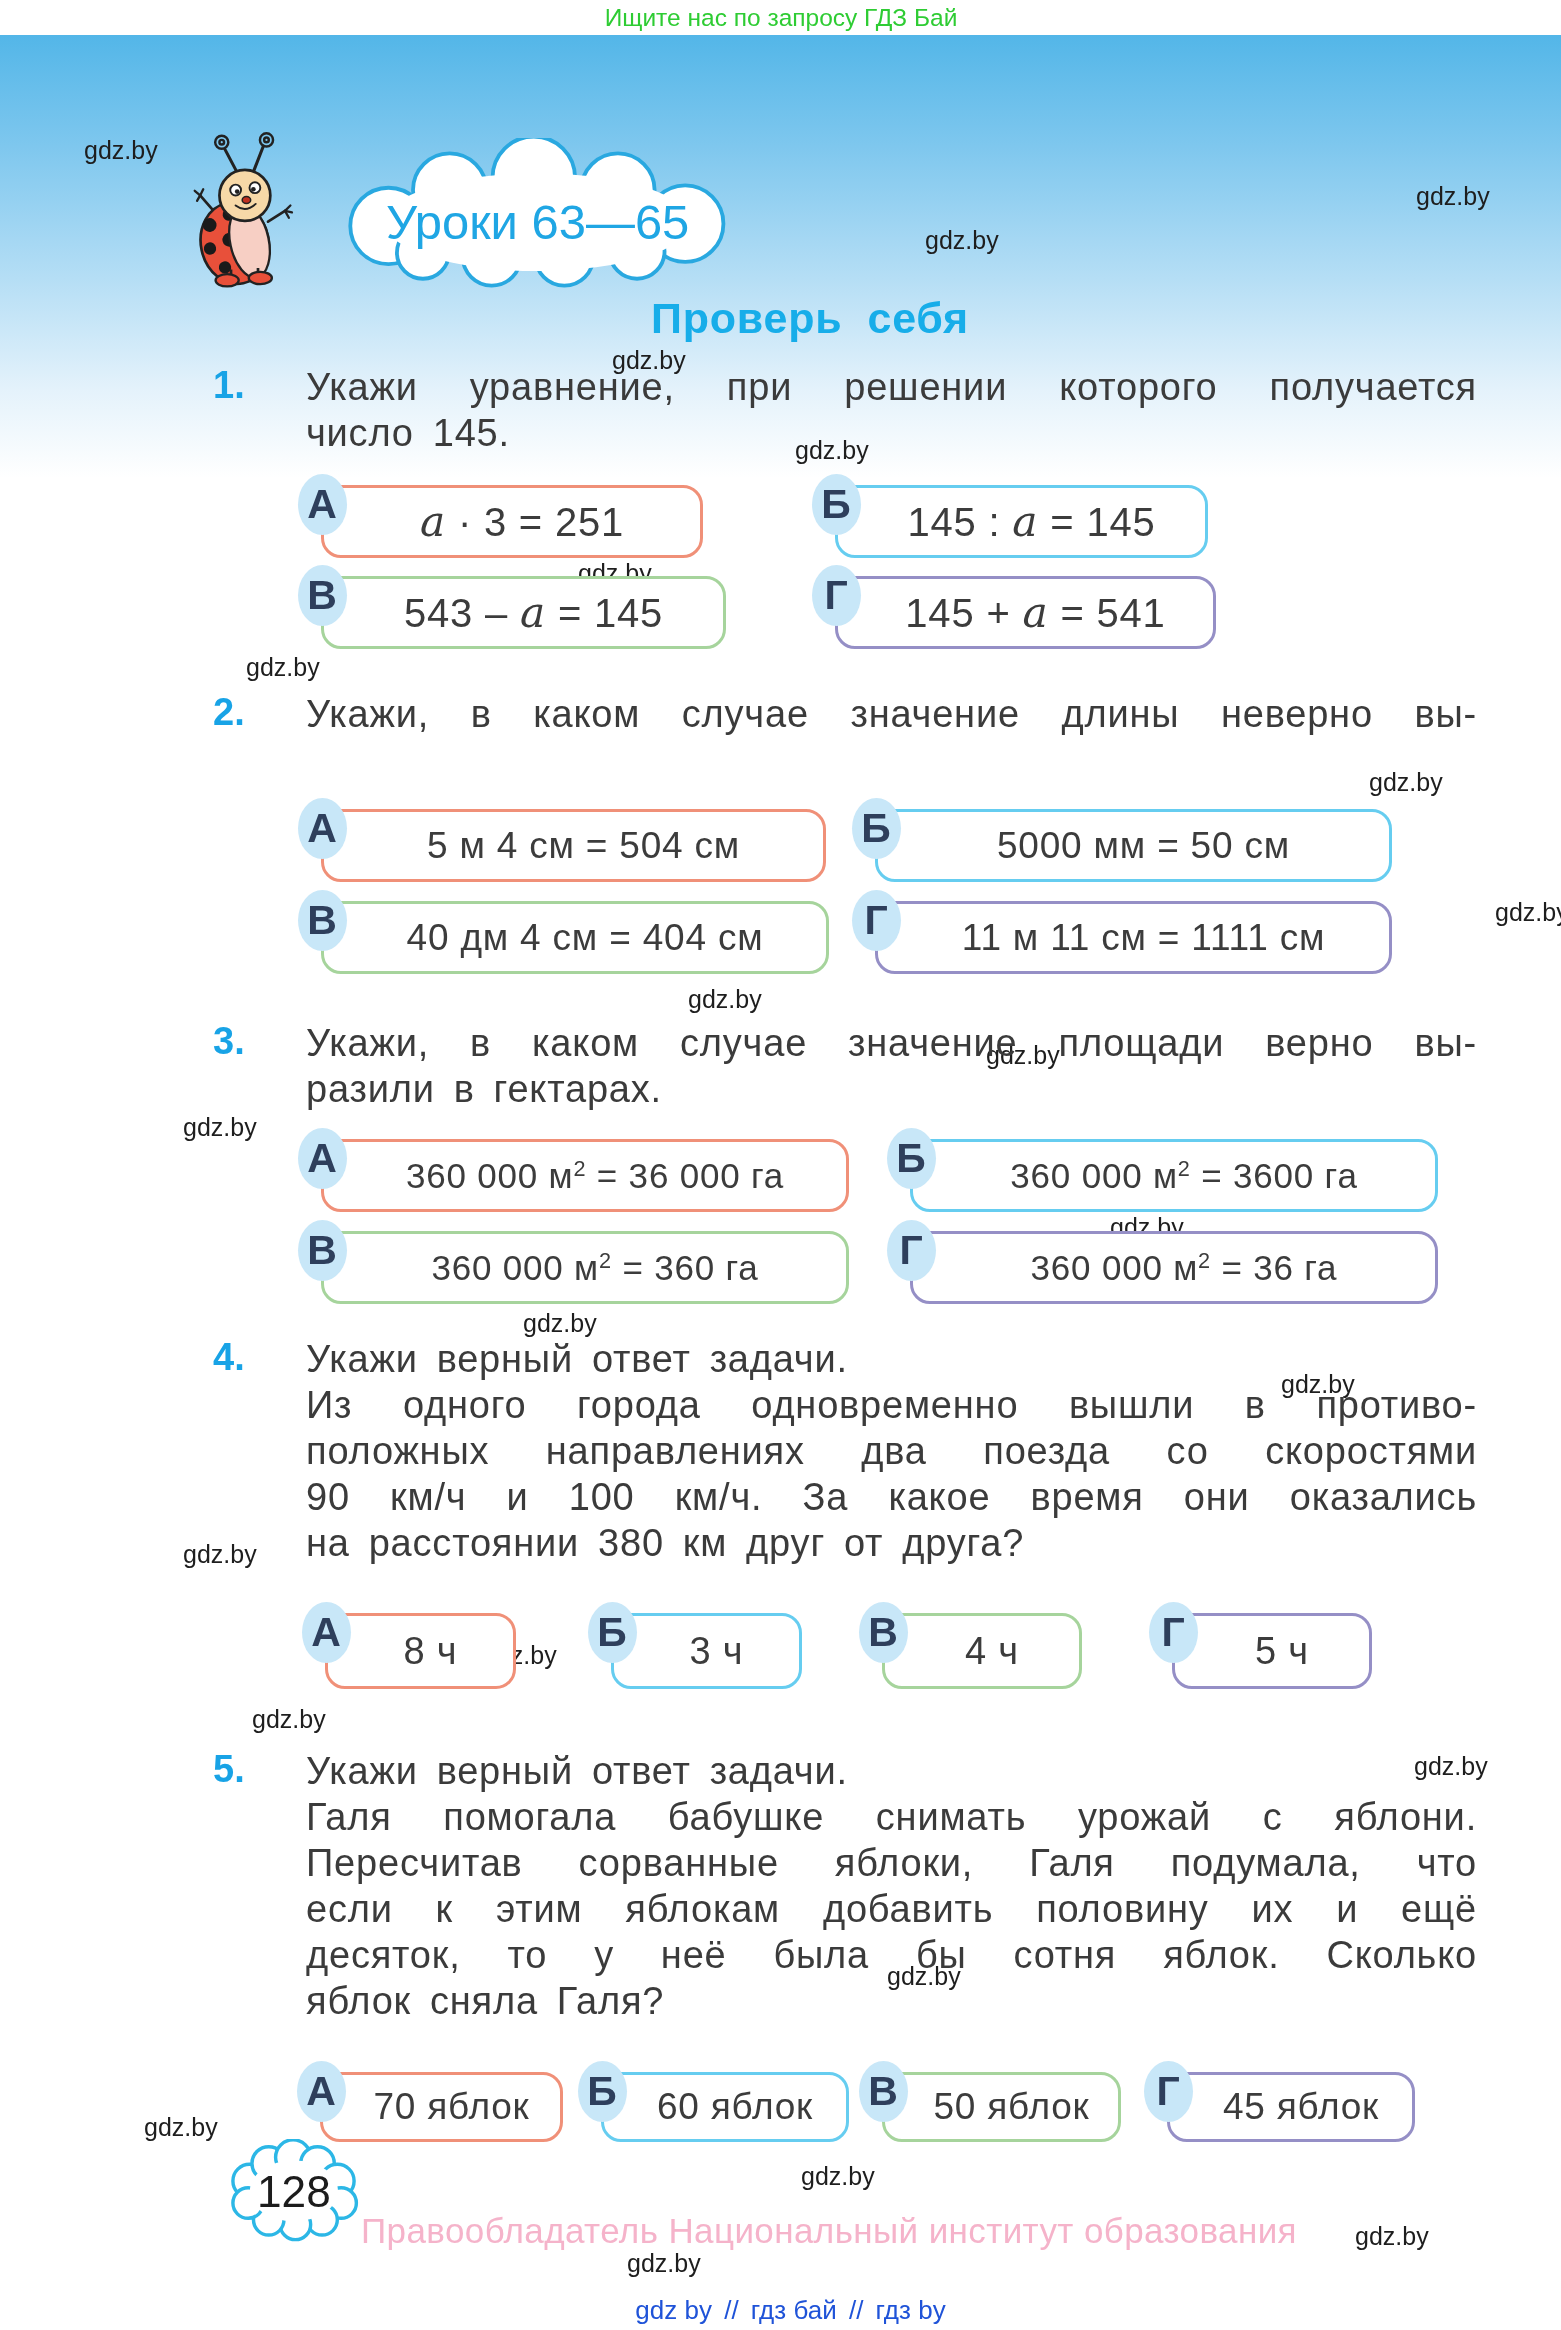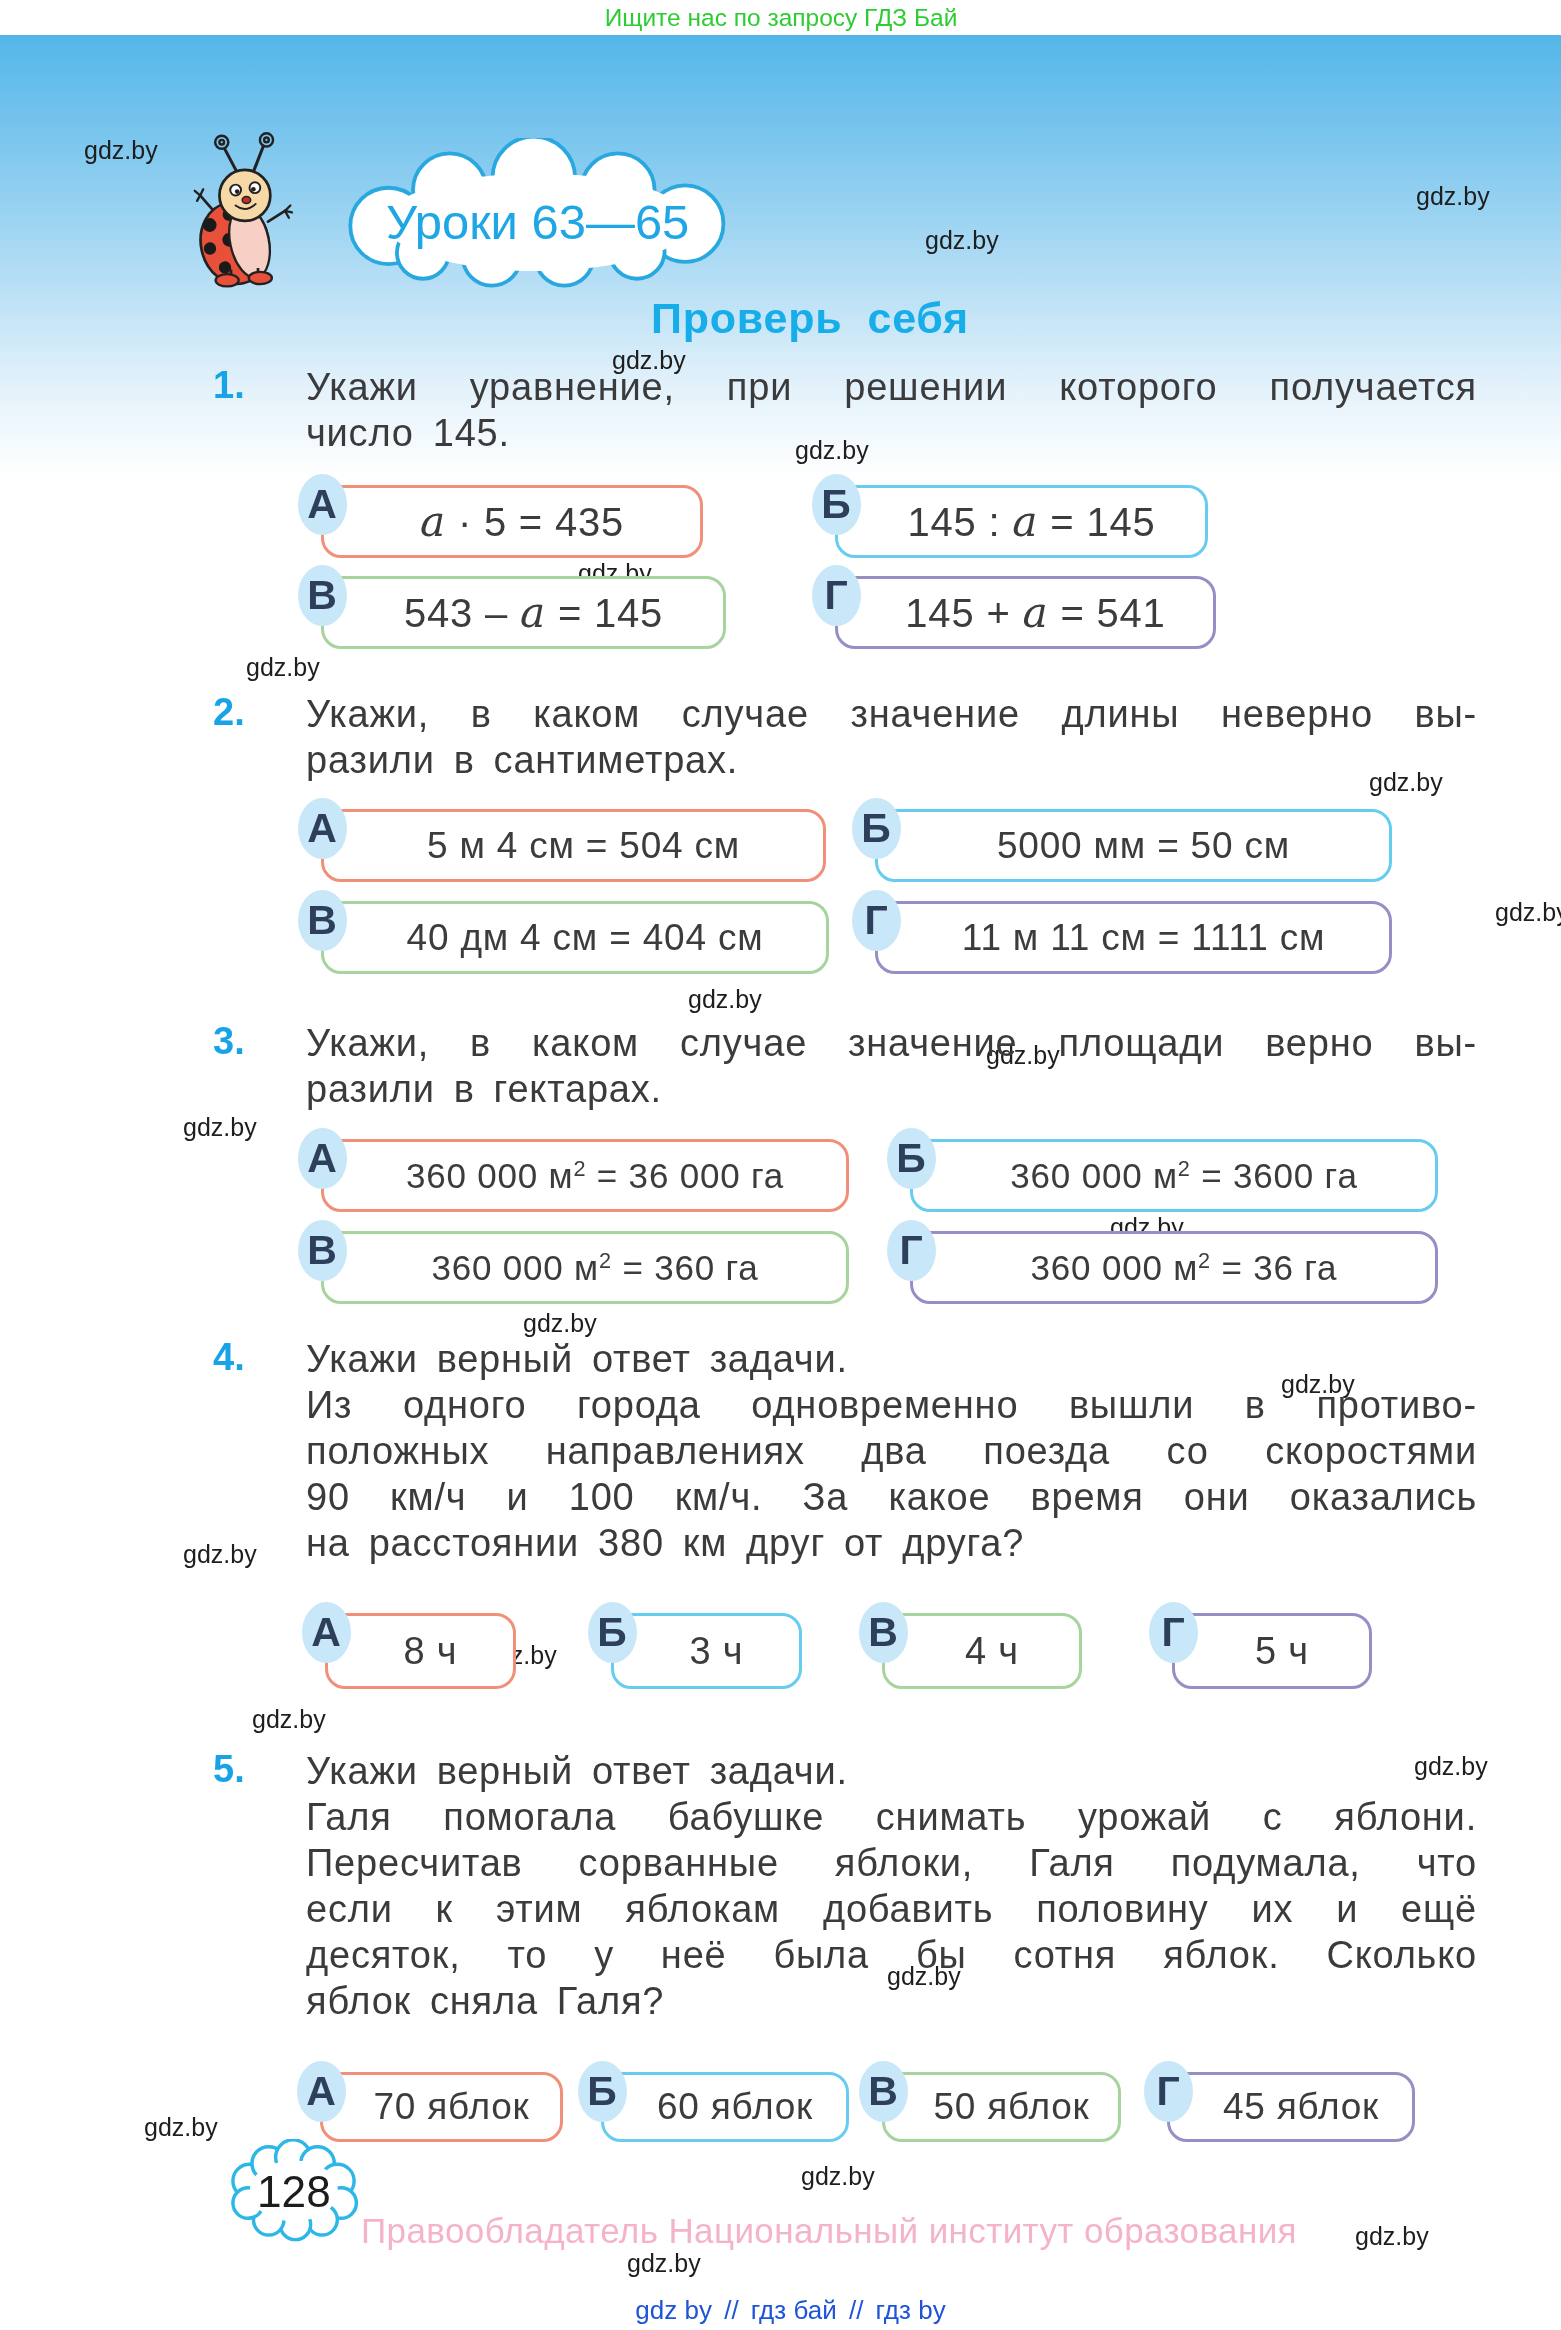--- a/index.html
+++ b/index.html
@@ -140,39 +140,38 @@
 
   <div class="title">Проверь себя</div>
 
   <span class="q-num" style="top:364px">1.</span>
   <div class="q-text" style="top:364px">
     <div class="line fill">Укажи уравнение, при решении которого получается</div>
     <div class="line">число 145.</div>
   </div>
   <div class="opt orange" style="left:321px;top:485px;width:382px;height:73px;font-size:40px">
     <span class="badge">А</span>
-    <span class="opt-text"><span></span><span class="var">a</span><span> · 5 = 435</span></span>
+    <span class="opt-text"><span></span><span class="var">a</span><span> · 3 = 251</span></span>
   </div>
   <div class="opt blue" style="left:835px;top:485px;width:373px;height:73px;font-size:40px">
     <span class="badge">Б</span>
     <span class="opt-text"><span>145 : </span><span class="var">a</span><span> = 145</span></span>
   </div>
   <div class="opt green" style="left:321px;top:576px;width:405px;height:73px;font-size:40px">
     <span class="badge">В</span>
     <span class="opt-text"><span>543 – </span><span class="var">a</span><span> = 145</span></span>
   </div>
   <div class="opt purple" style="left:835px;top:576px;width:381px;height:73px;font-size:40px">
     <span class="badge">Г</span>
     <span class="opt-text"><span>145 + </span><span class="var">a</span><span> = 541</span></span>
   </div>
 
   <span class="q-num" style="top:691px">2.</span>
   <div class="q-text" style="top:691px">
     <div class="line fill">Укажи, в каком случае значение длины неверно вы-</div>
-    <div class="line">разили в сантиметрах.</div>
   </div>
   <div class="opt orange" style="left:321px;top:809px;width:505px;height:73px;font-size:37px">
     <span class="badge">А</span>
     <span class="opt-text">5 м 4 см = 504 см</span>
   </div>
   <div class="opt blue" style="left:875px;top:809px;width:517px;height:73px;font-size:37px">
     <span class="badge">Б</span>
     <span class="opt-text">5000 мм = 50 см</span>
   </div>
   <div class="opt green" style="left:321px;top:901px;width:508px;height:73px;font-size:37px">

